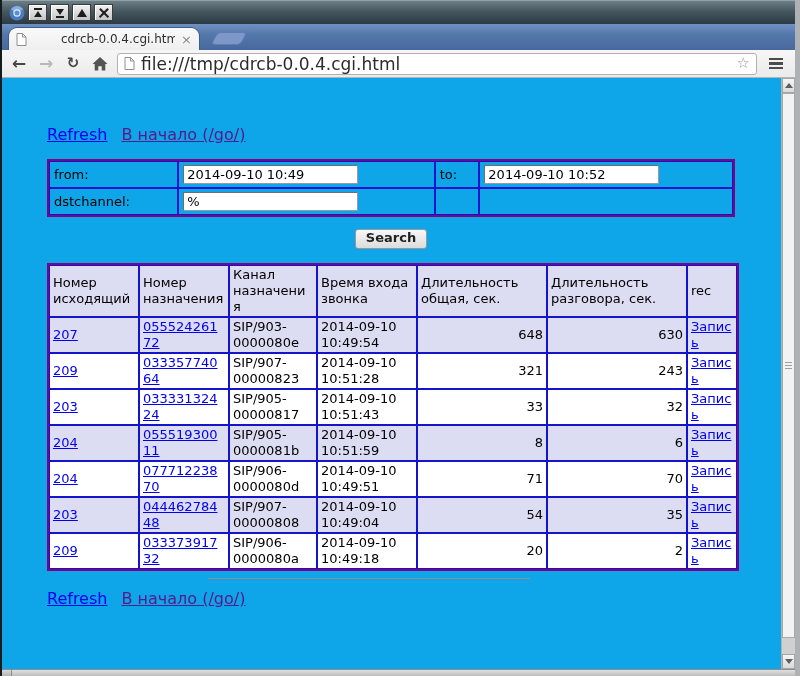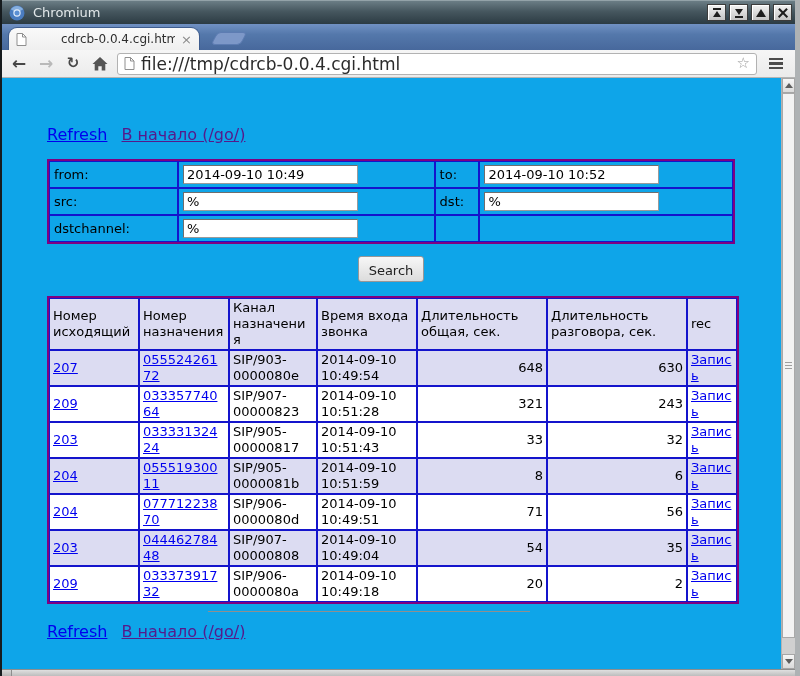--- a/index.html
+++ b/index.html
@@ -77,22 +77,22 @@
   a.lnk-v { color:#551a8b; text-decoration:underline; cursor:pointer; }
 
   table.frm { border-collapse:separate; border-spacing:0; border:2px solid #800080; width:688px; }
   table.frm td { border:1px solid #1414cc; padding:3px 4px; height:27px; font-size:13px; vertical-align:middle; }
   .frm input { width:175px; height:19px; border:1px solid #9a9a9a; border-top-color:#6e6e6e;
                border-left-color:#6e6e6e; font-family:"DejaVu Sans", sans-serif; font-size:13px;
                padding:1px 3px; color:#000; background:#fff; }
 
   .search-row { width:688px; text-align:center; margin:12px 0 14px; }
   .search-btn { font-family:"DejaVu Sans", sans-serif; font-size:13px; color:#222;
-                padding:6px 10px 3px; background:linear-gradient(#f7f7f7,#dcdcdc);
-                border:1px solid #979797; border-radius:3px; }
+                padding:0 10px 3px; background:linear-gradient(#f7f7f7,#dcdcdc);
+                border:1px solid #979797; border-radius:3px;font-weight:bold; }
 
   table.cdr { border-collapse:separate; border-spacing:0; border:2px solid #800080;
               width:688px; table-layout:fixed; }
   .cdr th, .cdr td { border:1px solid #1414cc; padding:1px 3px; font-size:13px; line-height:16px;
                      font-weight:normal; text-align:left; vertical-align:middle;
                      overflow:hidden; word-wrap:break-word; }
   .cdr th { background:#dcdcf2; height:38px; }
   .cdr td { height:32px; background:#fff; }
   .cdr tr.hl td { background:#dcdcf2; }
   .cdr td.num { text-align:right;margin-top:44px; }
@@ -129,21 +129,20 @@
 
   <div class="titlebar">
     <span style="display:flex;">
       <svg width="16" height="16" viewBox="0 0 16 16">
         <circle cx="8" cy="8" r="7.5" fill="#4a7cc0"></circle>
         <path d="M1.8 4.3 A7.5 7.5 0 0 1 14.2 4.3 L8 8 Z" fill="#85aede"></path>
         <circle cx="8" cy="8" r="3.7" fill="#dfeafa"></circle>
         <circle cx="8" cy="8" r="2.5" fill="#5b8fd4"></circle>
       </svg>
     </span>
-    <span class="title">Chromium</span>
     <div class="win-controls">
       <div class="wb">
           <span class="g-shade"></span>
         </div>
       <div class="wb">
           <span class="g-min"></span>
         </div>
       <div class="wb">
           <span class="g-max"></span>
         </div>
@@ -213,26 +212,20 @@
             <col style="width:258px">
             <col style="width:45px">
             <col style="width:255px">
           </colgroup>
         <tbody>
             <tr>
           <td>from:</td>
           <td><input value="2014-09-10 10:49" style=""></td>
           <td>to:</td>
           <td><input value="2014-09-10 10:52" style=""></td>
-        </tr>
-        <tr>
-          <td>src:</td>
-          <td><input value="%" style=""></td>
-          <td>dst:</td>
-          <td><input value="%" style=""></td>
         </tr>
         <tr>
           <td>dstchannel:</td>
           <td><input value="%" style=""></td>
           <td></td>
           <td></td>
         </tr>
       </tbody>
         </table>
 
@@ -297,21 +290,21 @@
               <td class="num">8</td>
               <td class="num">6</td>
               <td><a class="lnk">Запись</a></td>
             </tr>
             <tr>
               <td><a class="lnk">204</a></td>
               <td><a class="lnk">07771223870</a></td>
               <td>SIP/906-0000080d</td>
               <td>2014-09-10 10:49:51</td>
               <td class="num">71</td>
-              <td class="num">56</td>
+              <td class="num">70</td>
               <td><a class="lnk">Запись</a></td>
             </tr>
             <tr class="hl">
               <td><a class="lnk">203</a></td>
               <td><a class="lnk">04446278448</a></td>
               <td>SIP/907-00000808</td>
               <td>2014-09-10 10:49:04</td>
               <td class="num">54</td>
               <td class="num">35</td>
               <td><a class="lnk">Запись</a></td>

